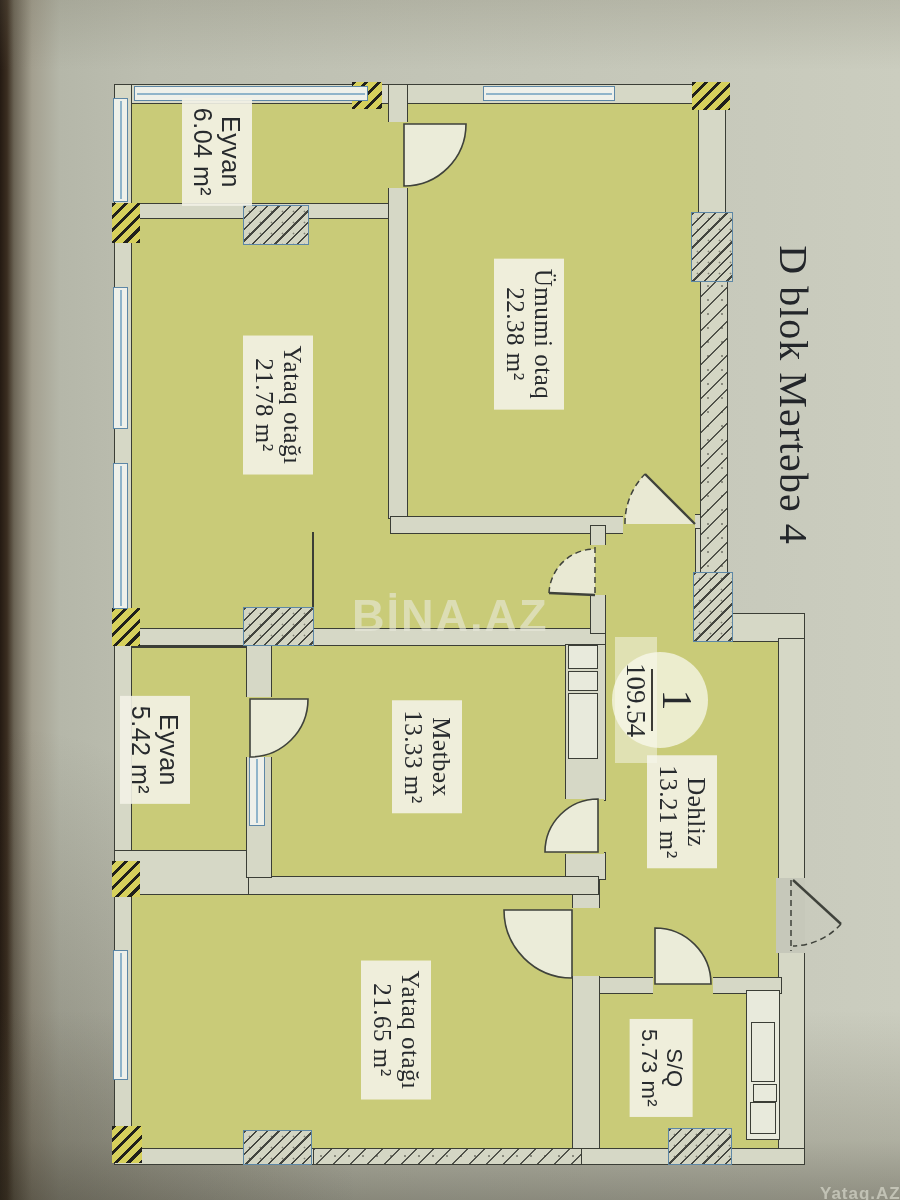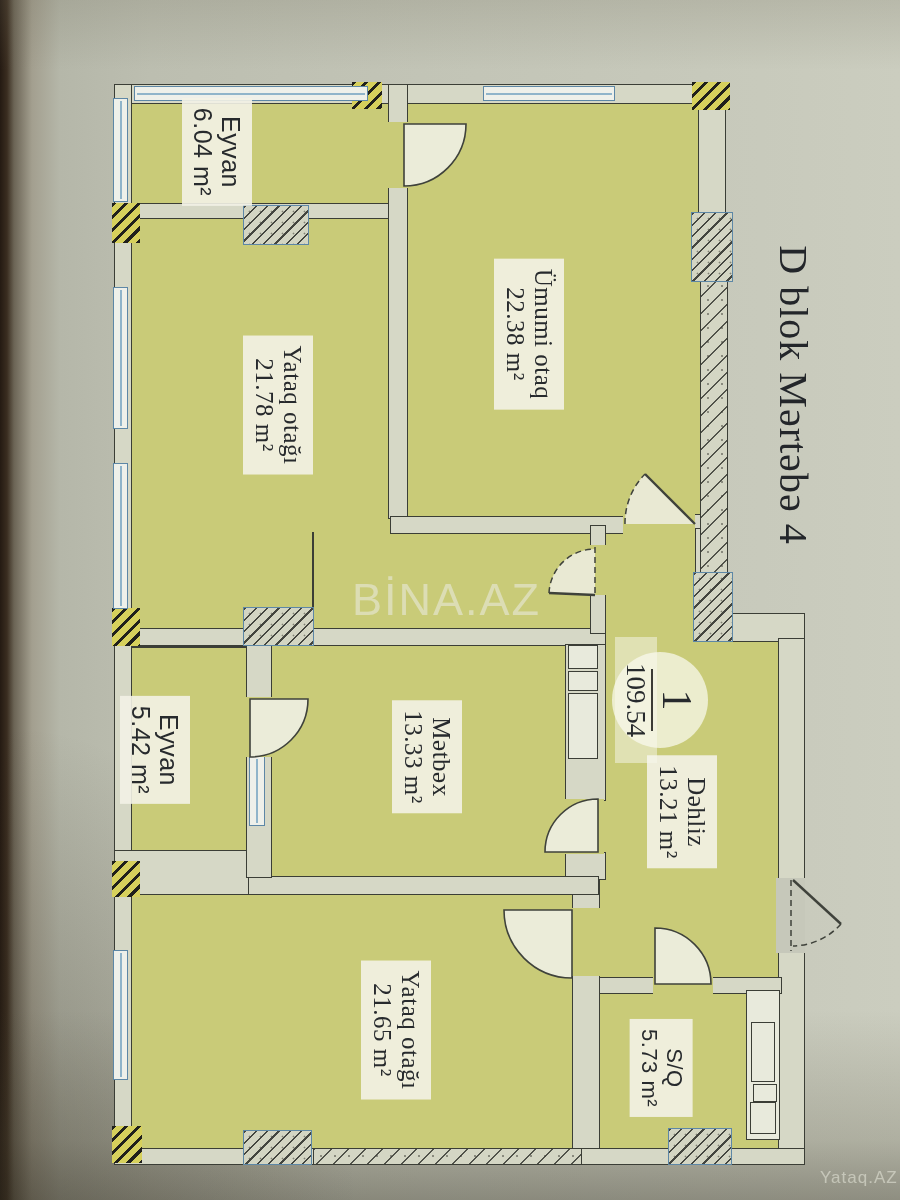--- a/index.html
+++ b/index.html
@@ -39,21 +39,21 @@
   #title{position:absolute;left:793px;top:395px;transform:translate(-50%,-50%) rotate(90deg);
     white-space:nowrap;font-size:40px;letter-spacing:1px;color:#23262a;}
   #unit-badge{position:absolute;left:660px;top:700px;width:122px;height:106px;
     margin-left:-61px;margin-top:-53px;transform:rotate(90deg);}
   #unit-badge .band{position:absolute;left:-2px;top:56px;width:126px;height:42px;background:rgba(248,248,238,0.5);}
   #unit-badge .circle{position:absolute;left:13px;top:5px;width:96px;height:96px;border-radius:50%;
     background:rgba(250,250,240,0.72);display:flex;flex-direction:column;align-items:center;justify-content:center;color:var(--ink);}
   #unit-badge .num{font-size:42px;line-height:1;}
   #unit-badge .rule{width:62px;border-top:2px solid #3c3c36;margin:3px 0 2px;}
   #unit-badge .tot{font-size:27px;line-height:1;}
-  .wm{position:absolute;font-family:"Liberation Sans",sans-serif;font-weight:normal;color:var(--wm);}
+  .wm{position:absolute;font-family:"Liberation Sans",sans-serif;font-weight:bold;color:var(--wm);margin-top:16px;}
   #wm-center{left:352px;top:574px;font-size:45px;letter-spacing:2px;opacity:0.6;}
   #wm-corner{left:820px;top:1168px;font-size:17px;letter-spacing:1px;opacity:0.55;}
   svg{position:absolute;left:0;top:0;}
 </style>
 </head>
 <body>
 
 <div id="page">
 
   <div class="room" style="left:120px;top:98px;width:270px;height:110px;"></div>

